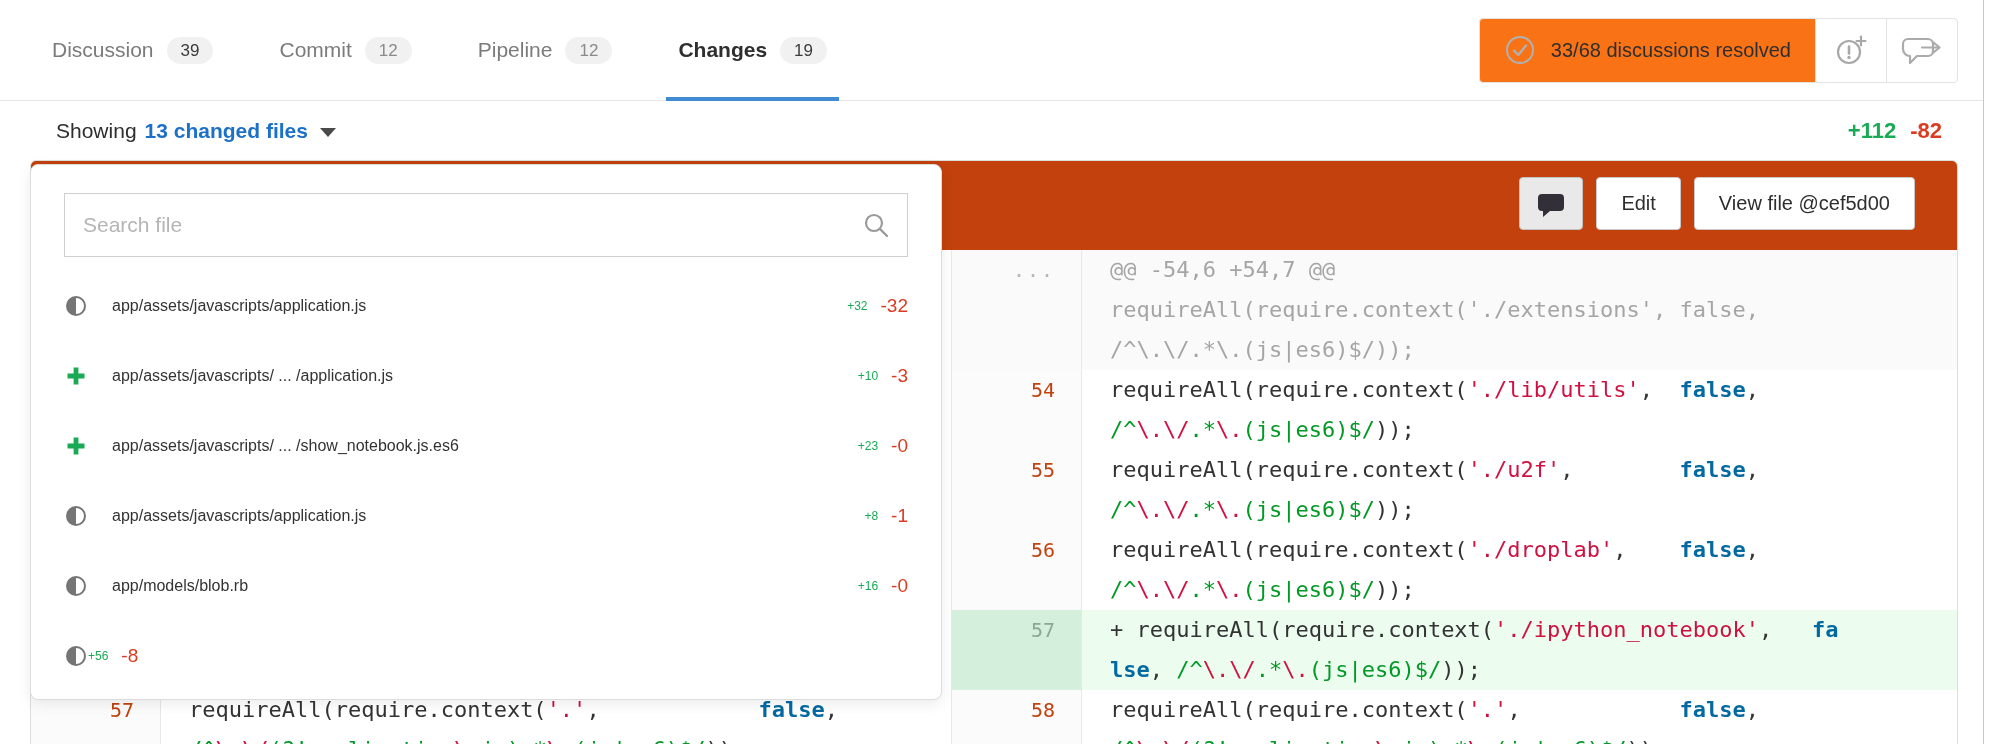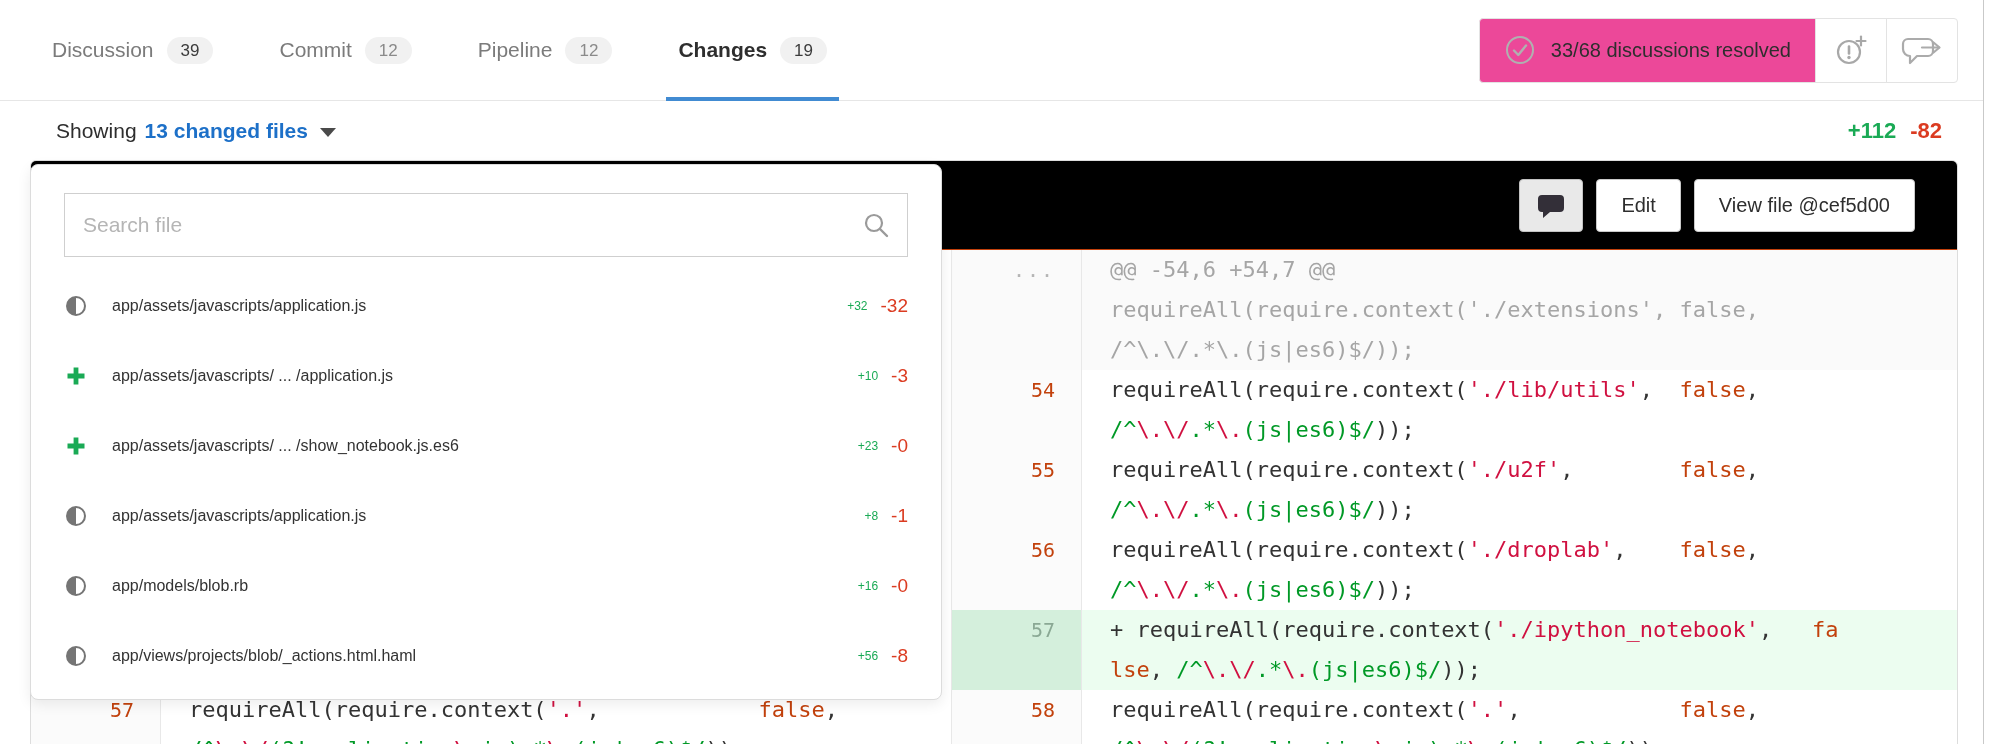--- a/index.html
+++ b/index.html
@@ -16,42 +16,42 @@
   .tab .badge { background:#f1f1f1; color:#8a8a8a; border-radius:16px; padding:5px 14px;
                 font-size:17px; margin-left:13px; line-height:1; }
   .tab.active { color:#2e2e2e; font-weight:bold; }
   .tab.active .badge { color:#3c3c3c; font-weight:normal; }
   .tab.first-dark .badge { color:#3c3c3c; }
   .tab.active::after { content:""; position:absolute; left:0; right:0; bottom:-1px; height:4px;
                        background:#418bd2; }
 
   .resolve-group { margin-left:auto; display:flex; align-items:center; height:65px; align-self:center; }
   .resolved-box { display:flex; align-items:center; gap:15px; height:65px; padding:0 24px;
-                  background:#ec4899; border:1px solid #e3e3e3; border-radius:4px 0 0 4px; }
+                  background:#f97316; border:1px solid #e3e3e3; border-radius:4px 0 0 4px; }
   .resolved-box span { font-size:20px; color:#2e2e2e; }
   .icon-btn { width:72px; height:65px; background:#fff; border:1px solid #e3e3e3; margin-left:-1px;
               display:flex; align-items:center; justify-content:center; cursor:pointer; }
   .icon-btn:last-child { border-radius:0 4px 4px 0; }
 
   
   .showing-row { height:59px; display:flex; align-items:center; padding:0 56px; font-size:21px; }
   .showing-prefix { color:#2e2e2e; margin-right:8px; }
   .files-toggle { display:flex; align-items:center; cursor:pointer; }
   .files-link { color:#1d70c8; font-weight:bold; }
   .caret-down { width:0; height:0; border-left:8px solid transparent; border-right:8px solid transparent;
                 border-top:9px solid #4a4a4a; margin-left:12px; margin-top:3px; }
   .global-stats { margin-left:auto; font-size:22px; font-weight:bold; }
   .stat-add { color:#1aaa55; margin-right:14px; }
   .stat-del { color:#db3b21; }
 
   
   .diff-file { position:absolute; left:30px; top:160px; width:1928px; bottom:-40px;
                border:1px solid #dddddd; border-radius:6px 6px 0 0; background:#fff; overflow:hidden; }
-  .file-header { height:89px; border-bottom:1px solid #c2410c; display:flex; align-items:center;
-                 justify-content:flex-end; gap:13px; padding-right:42px; background:#000000; }
+  .file-header { height:89px; border-bottom:4px solid #c2410c; display:flex; align-items:center;
+                 justify-content:flex-end; gap:13px; padding-right:42px; background:#c2410c; }
   .btn { height:53px; background:#fff; border:1px solid #c9c9c9; border-radius:4px; font-size:20px;
          color:#2e2e2e; display:flex; align-items:center; justify-content:center; cursor:pointer;
          font-family:"Liberation Sans", sans-serif; }
   .btn-comment { width:64px; background:#e9e9e9; border-color:#c2c2c2; }
   .btn-edit { padding:0 24px; }
   .btn-view { padding:0 24px; }
 
   
   .diff-body { display:flex; height:calc(100% - 90px); align-items:stretch; }
   .pane { overflow:hidden; }
@@ -66,21 +66,21 @@
           font-size:22px; line-height:40px; color:#333; }
   .code-line { white-space:pre; height:40px; }
   .row-match .gutter { color:#b5b5b5; letter-spacing:2px; }
   .row-match .code { background:#fafafa; }
   .row-match .gutter { background:#fafafa; }
   .row-context .gutter { background:#fbfbfb; }
   .row-added .gutter { background:#d4efdc; color:#8aa894; }
   .row-added .code { background:#ecfdf0; }
   .tk-p { color:#333; }
   .tk-s { color:#d01040; }
-  .tk-k { color:#c2410c; font-weight:normal; }
+  .tk-k { color:#0369a1; font-weight:bold; }
   .tk-r { color:#009926; }
   .tk-e { color:#d01040; }
   .tk-m { color:#a5a5a5; }
 
   
   .dropdown { position:absolute; left:30px; top:164px; width:912px; height:536px; background:#fff;
               border:1px solid #dcdcdc; border-radius:8px; box-shadow:0 4px 14px rgba(0,0,0,0.08);
               z-index:10; }
   .search-wrap { position:relative; margin:28px 33px 14px 33px; }
   .search-wrap input { width:100%; height:64px; border:1px solid #cfcfcf; border-radius:0;
@@ -290,21 +290,20 @@
             <span class="mod-circle"></span>
           </span>
           <span class="fi-name">app/models/blob.rb</span>
           <span class="fi-add">+16</span>
           <span class="fi-del">-0</span>
         </li>
         <li class="file-item">
           <span class="fi-icon">
             <span class="mod-circle"></span>
           </span>
-          <span class="fi-name">app/views/projects/blob/_actions.html.haml</span>
           <span class="fi-add">+56</span>
           <span class="fi-del">-8</span>
         </li>
       </ul>
   </div>
 
   <div class="scroll-strip"></div>
 
 </div>
 

